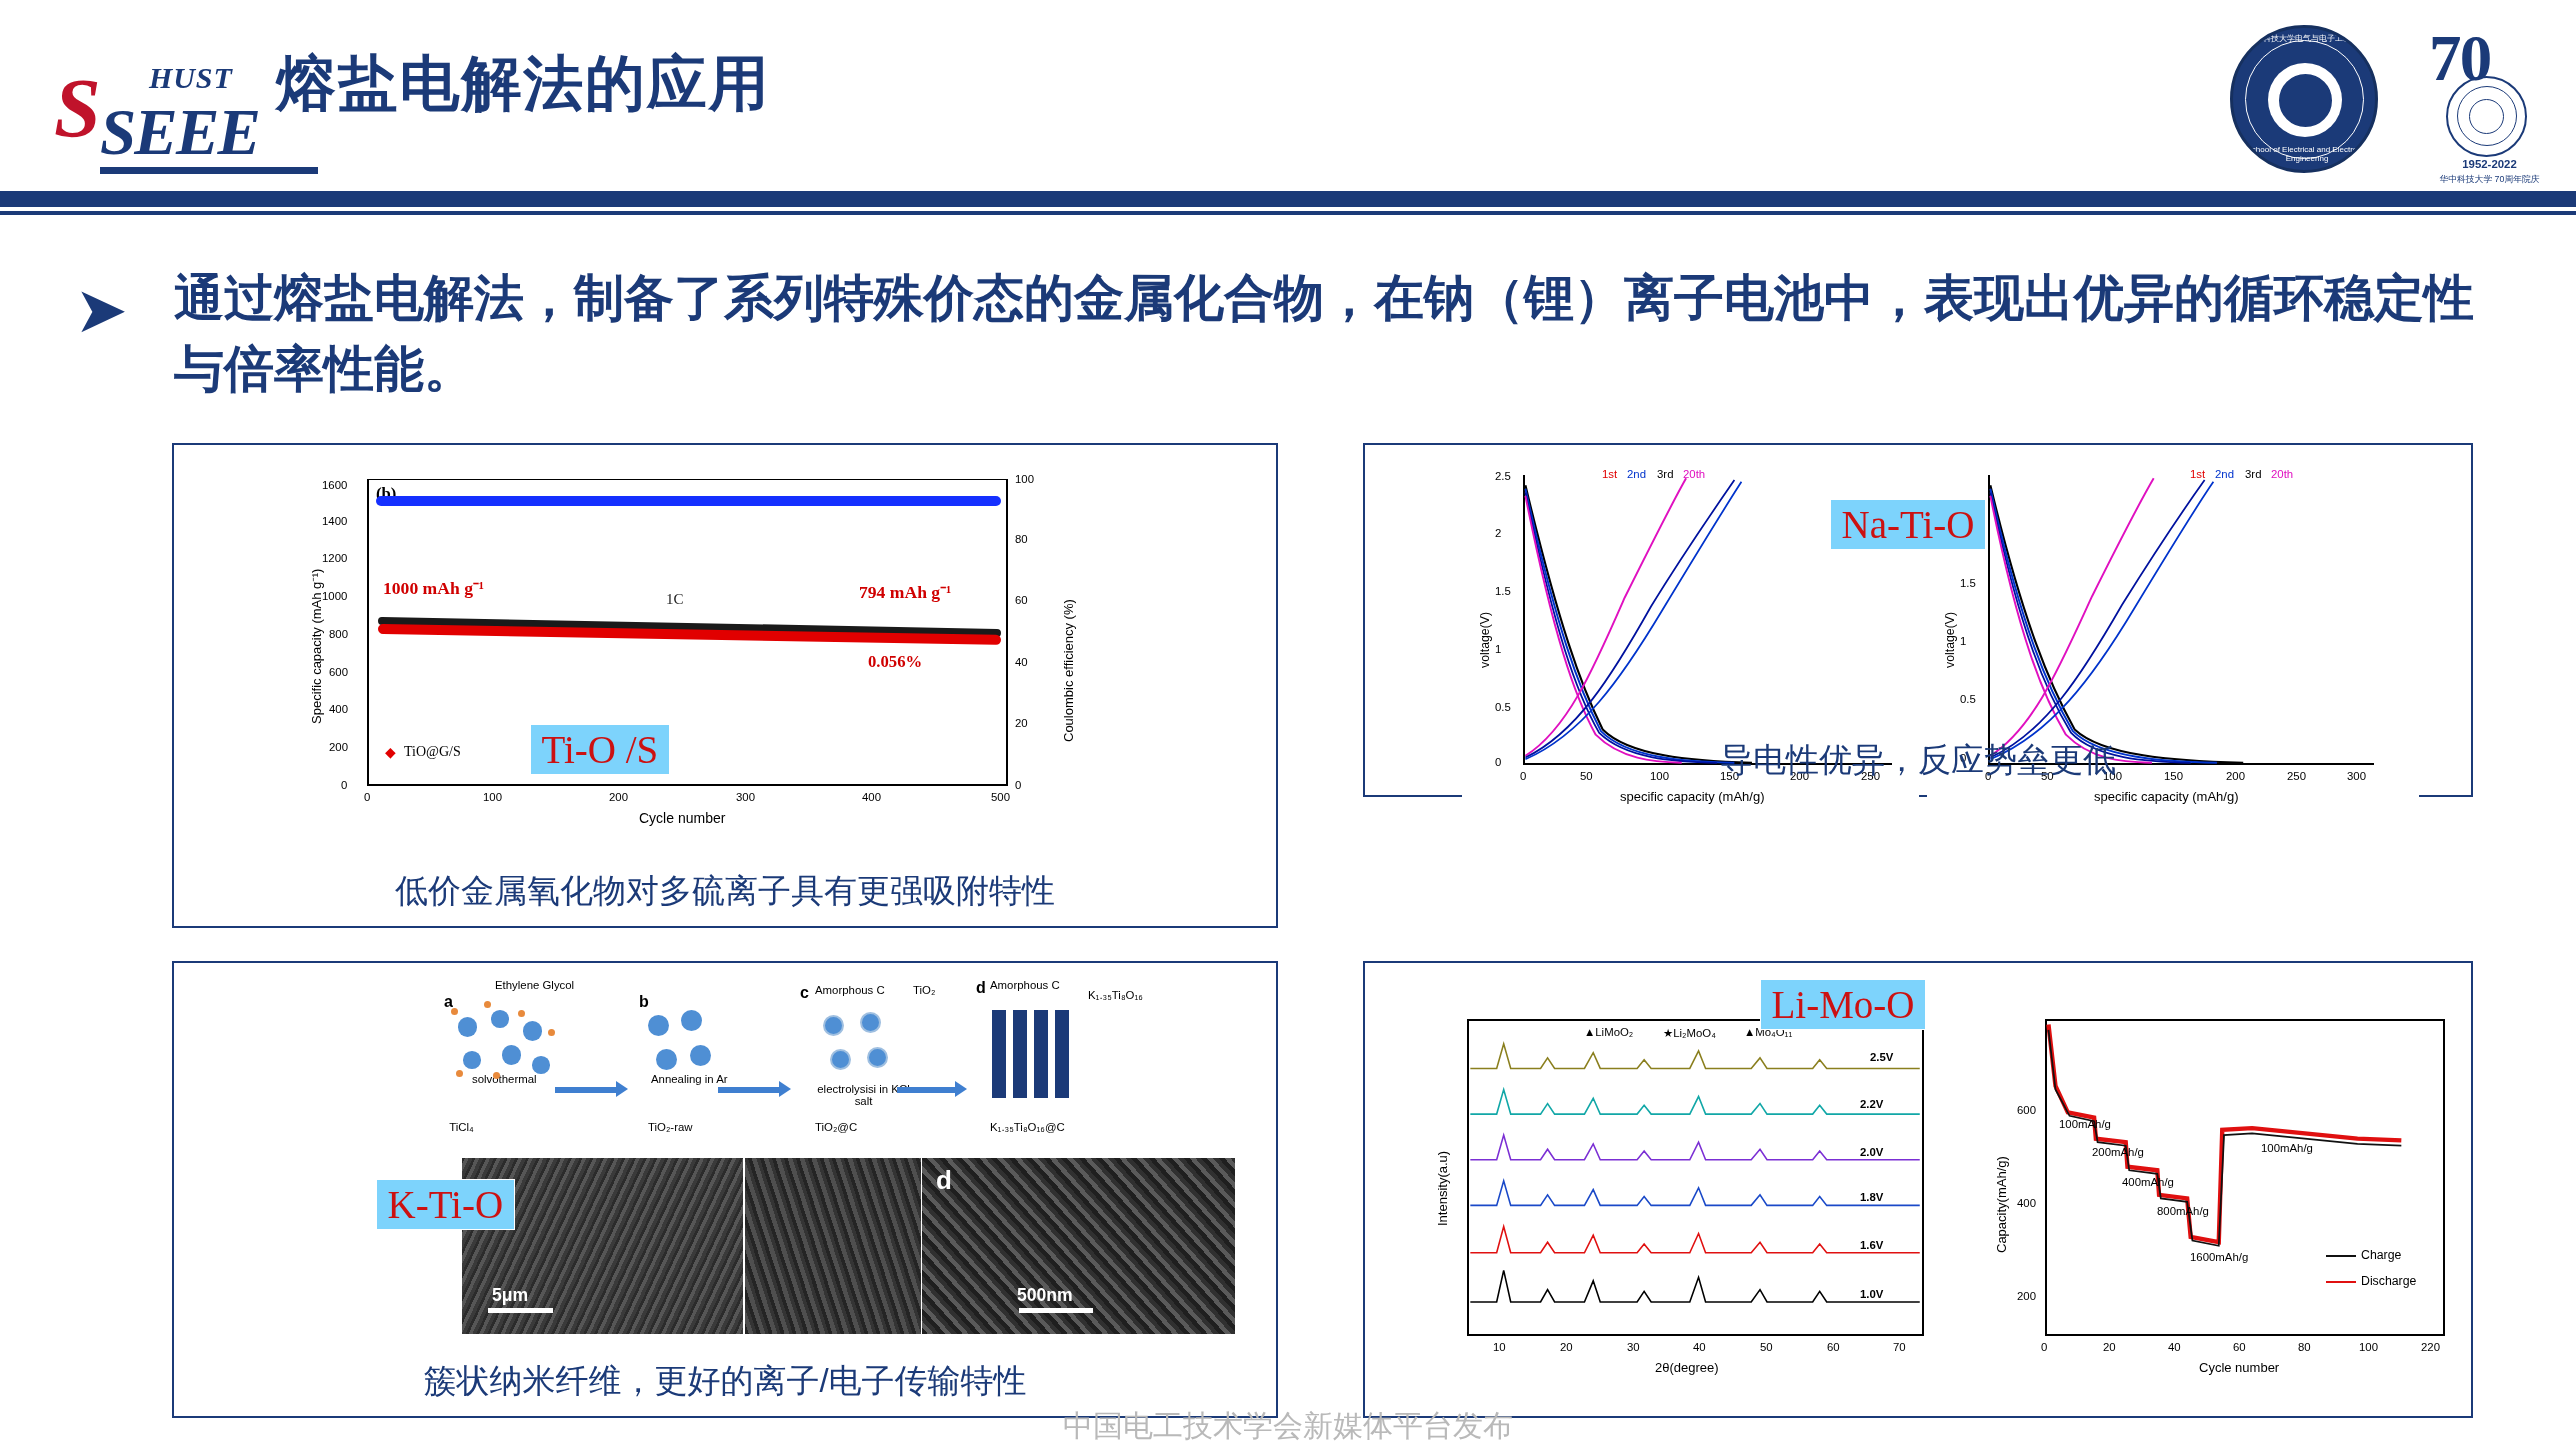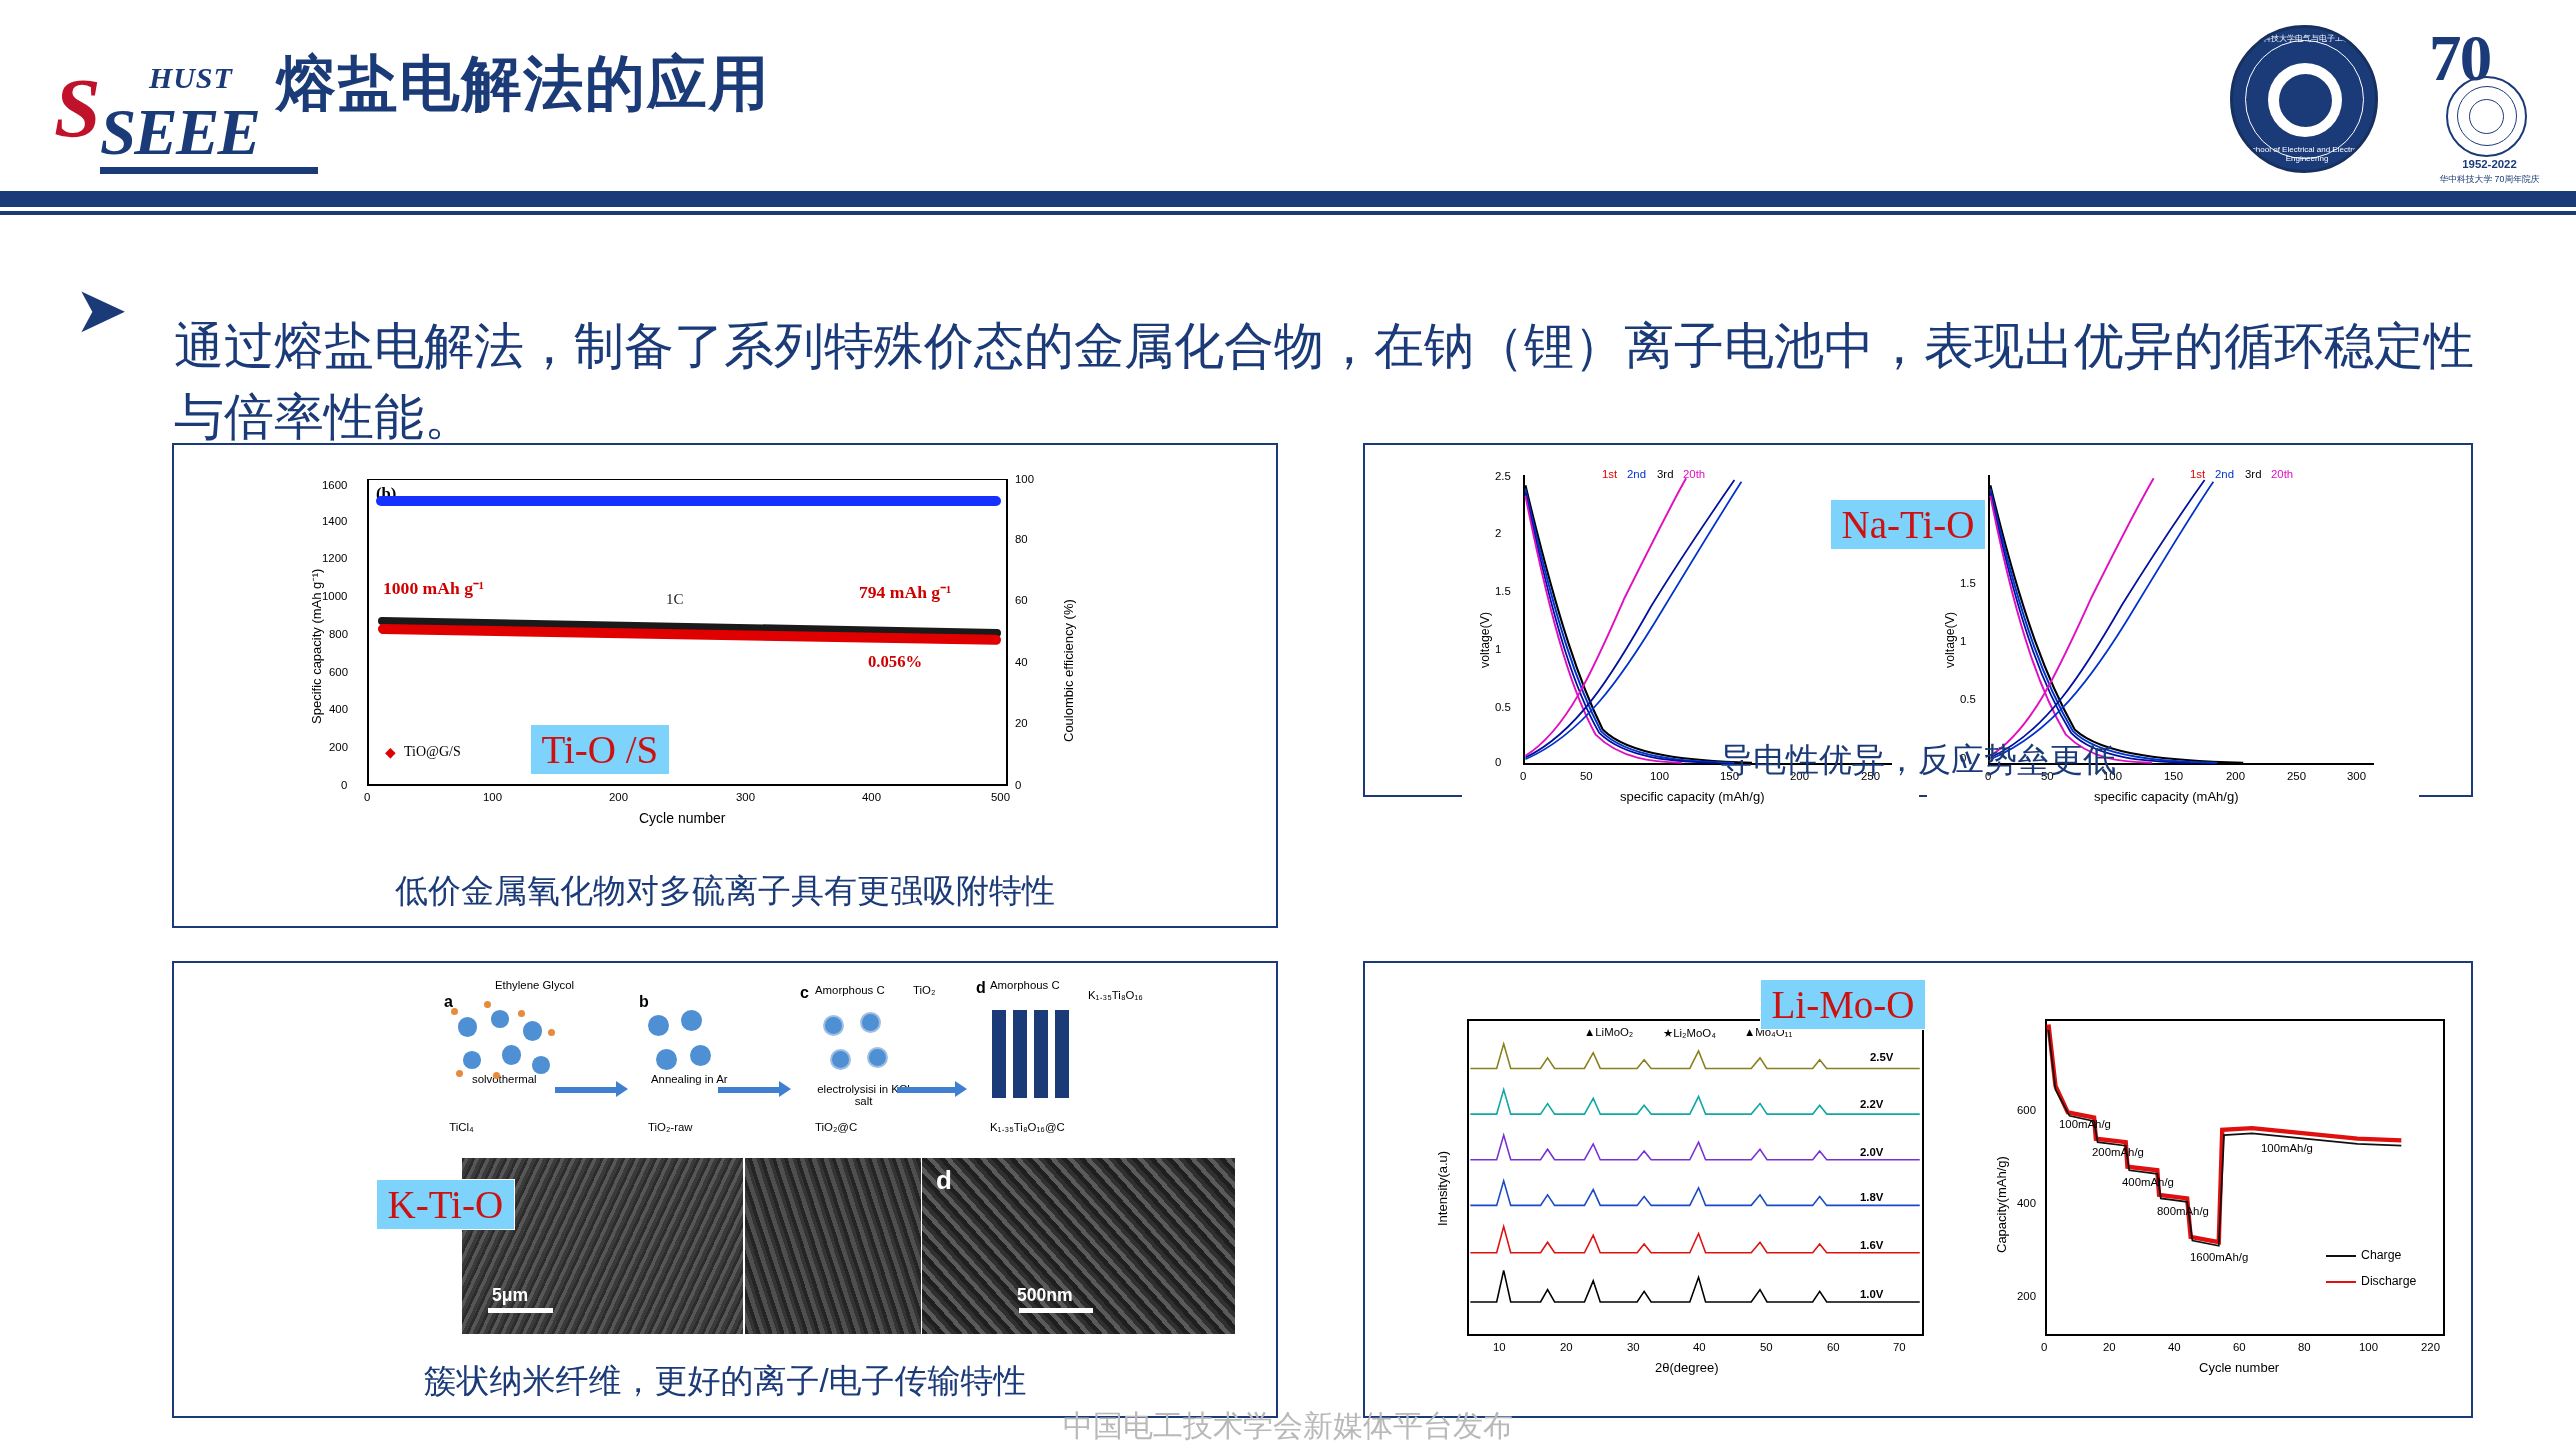--- a/index.html
+++ b/index.html
@@ -121,23 +121,22 @@
     position:absolute; left:77px; top:263px; width:2423px;
   }
   .chev {
     position:absolute; left:0; top:19.3px;
     font-size:58px; color:#1b3a78; font-weight:bold;
     font-family:"Liberation Serif", serif;
     line-height:1;
   }
   .bullet-text {
     position:absolute; left:97px; top:0; width:2318px;
-    font-size:50px; font-weight:normal; color:#1b3a78;
+    font-size:50px; font-weight:bold; color:#1b3a78;
     line-height:1.42;
-    margin-top:48px;
   }
 
   
   .panel {
     position:absolute;
     border:2.6px solid #1b3a78;
     background:#ffffff;
   }
   .panel-caption {
     position:absolute; bottom:12.3px; left:0; width:100%;

